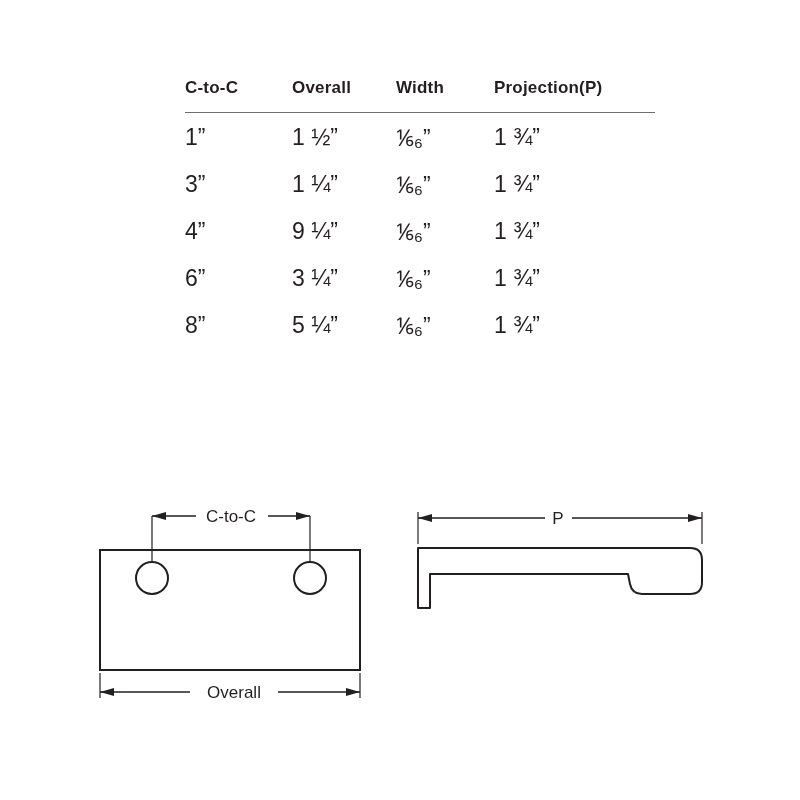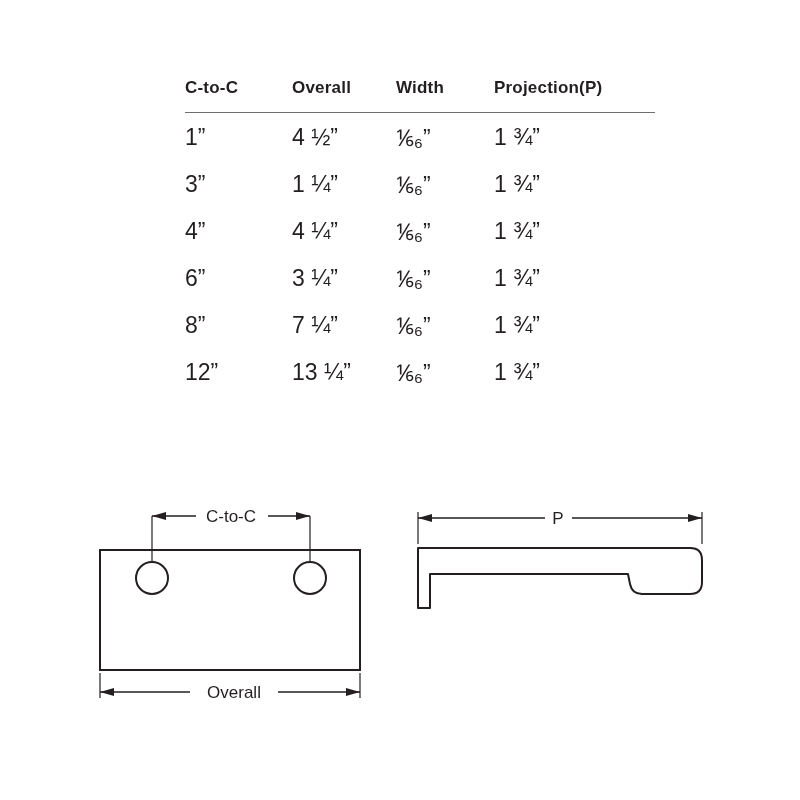--- a/index.html
+++ b/index.html
@@ -77,51 +77,45 @@
       <tr>
         <th class="col-ctoc">C-to-C</th>
         <th class="col-overall">Overall</th>
         <th class="col-width">Width</th>
         <th class="col-proj">Projection(P)</th>
       </tr>
     </thead>
     <tbody>
       <tr>
         <td>1”</td>
-        <td>4 ½”</td>
+        <td>1 ½”</td>
         <td>⅙₆”</td>
         <td>1 ¾”</td>
       </tr>
       <tr>
         <td>3”</td>
         <td>1 ¼”</td>
         <td>⅙₆”</td>
         <td>1 ¾”</td>
       </tr>
       <tr>
         <td>4”</td>
-        <td>4 ¼”</td>
+        <td>9 ¼”</td>
         <td>⅙₆”</td>
         <td>1 ¾”</td>
       </tr>
       <tr>
         <td>6”</td>
         <td>3 ¼”</td>
         <td>⅙₆”</td>
         <td>1 ¾”</td>
       </tr>
       <tr>
         <td>8”</td>
-        <td>7 ¼”</td>
-        <td>⅙₆”</td>
-        <td>1 ¾”</td>
-      </tr>
-      <tr>
-        <td>12”</td>
-        <td>13 ¼”</td>
+        <td>5 ¼”</td>
         <td>⅙₆”</td>
         <td>1 ¾”</td>
       </tr>
     </tbody>
   </table>
 </div>
 
 <div id="drawings">
   <svg width="800" height="290" viewBox="0 0 800 290" xmlns="http://www.w3.org/2000/svg">
 

